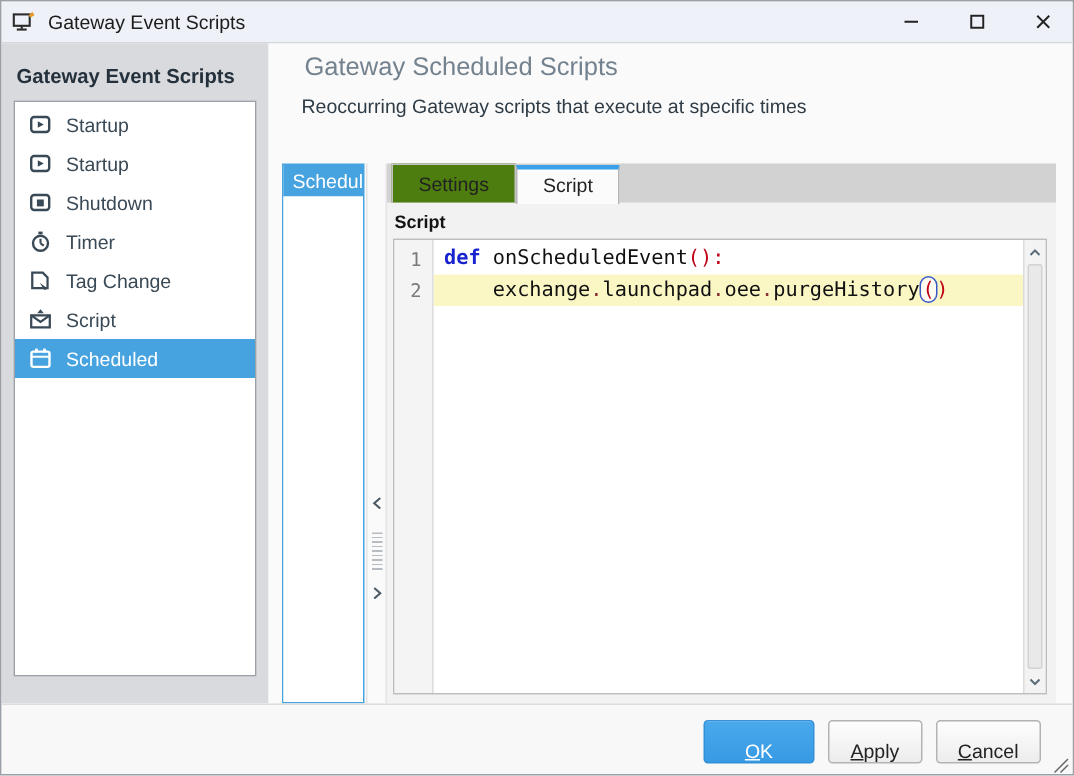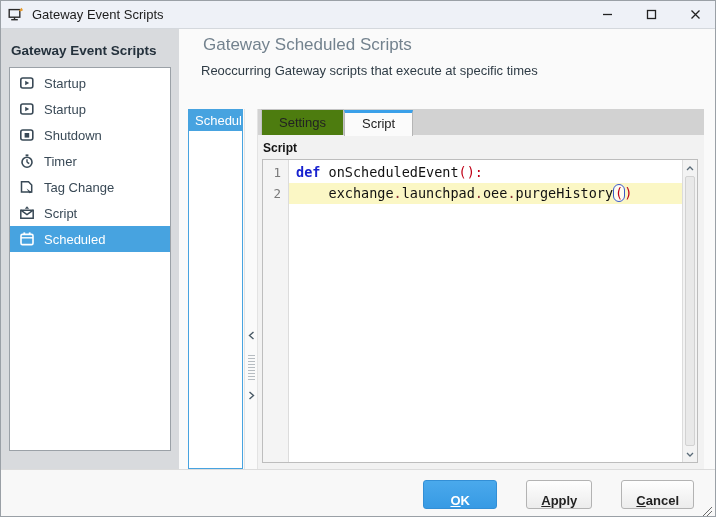--- a/index.html
+++ b/index.html
@@ -85,22 +85,22 @@
   .scroll-btn svg { width:8px; height:5px; }
   .scroll-thumb { position:absolute; left:2px; top:16px; width:10px; bottom:16px;
                   background:#e9e9e9; border:1px solid #d2d2d2; border-radius:2px; }
 
   
   .footer { position:absolute; top:468px; left:0; width:716px; height:49px;
             background:#f8f8f8; border-top:1px solid #dcdcdc;
             display:flex; align-items:center; justify-content:flex-end;
             gap:9px; padding-right:23px; }
   .btn { height:29px; min-width:62px; padding:12px 14px; font-family:"Liberation Sans",sans-serif;
-         font-size:13px; font-weight:bold; color:#222; border:1px solid #b3b3b3; border-radius:3px;
-         background:linear-gradient(#fefefe,#ececec); cursor:pointer;margin-left:20px; }
+         font-size:13px; font-weight:normal; color:#222; border:1px solid #b3b3b3; border-radius:3px;
+         background:linear-gradient(#fefefe,#ececec); cursor:pointer; }
   .btn.primary { min-width:74px; background:linear-gradient(#4aa9ec,#379ae4);
                  border:1px solid #338fd6; color:#ffffff; }
   .btn .mn { text-decoration:underline; }
   .resize-grip { position:absolute; right:2px; bottom:2px; width:11px; height:11px; }
 </style>
 </head>
 <body>
 
 <div class="titlebar">
   <span class="win-icon">

